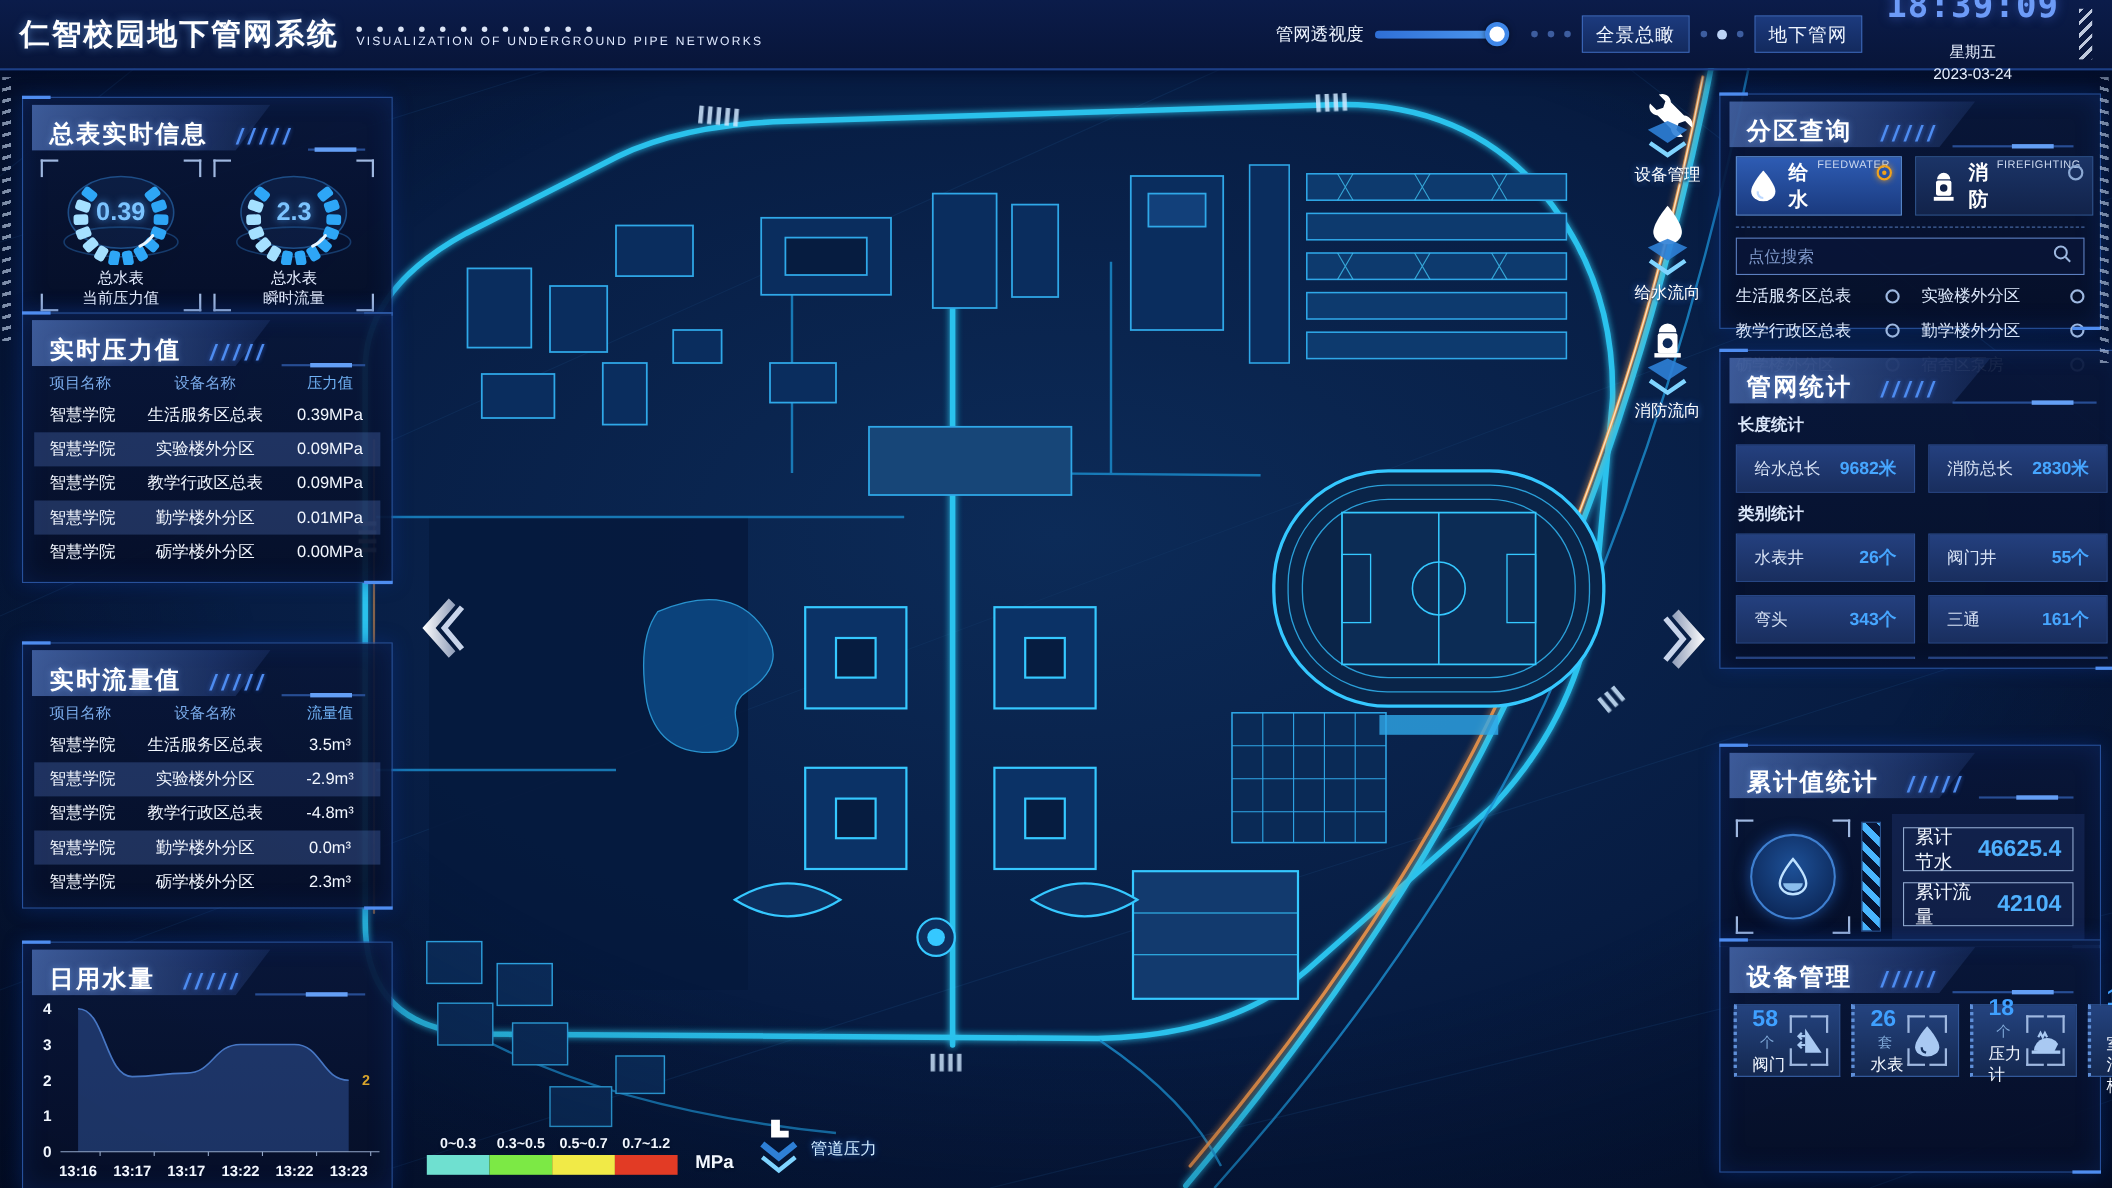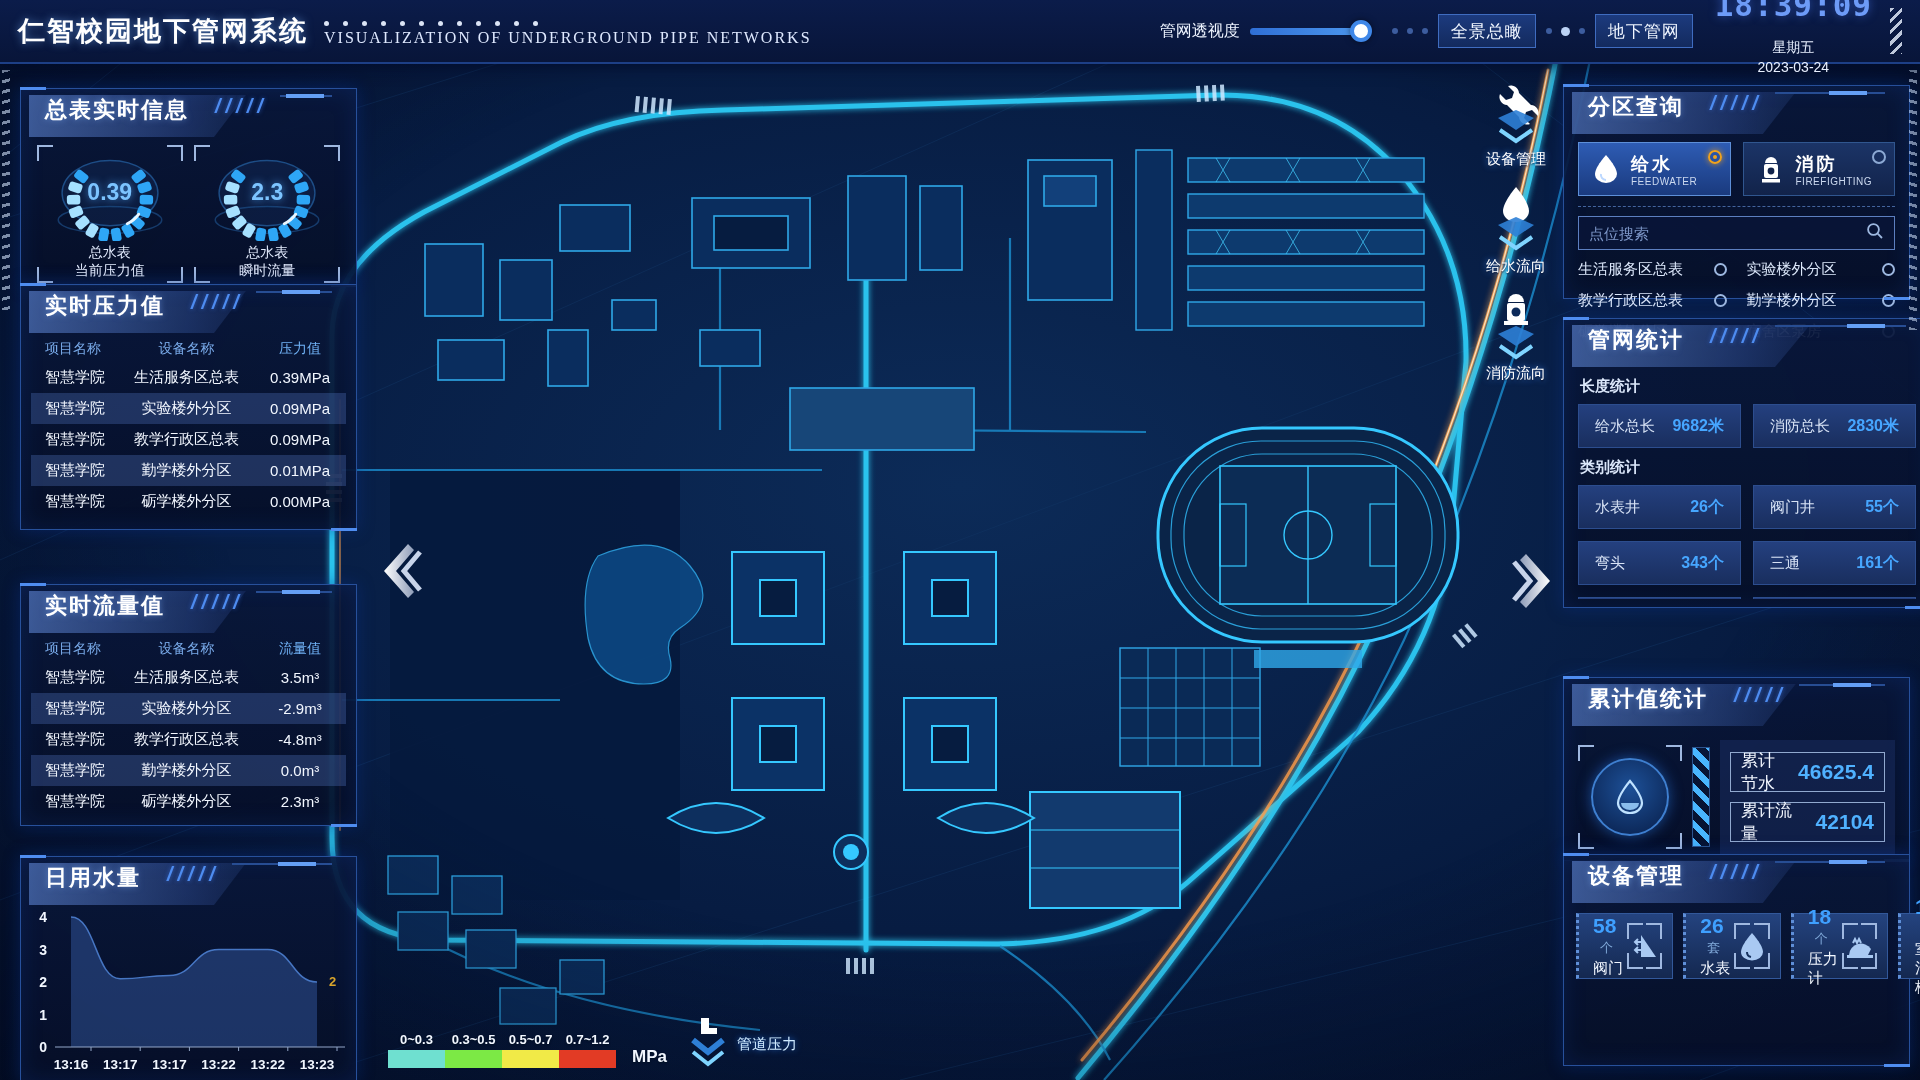--- a/index.html
+++ b/index.html
@@ -16,21 +16,21 @@
   
   .header { position:absolute; top:0; left:0; width:1920px; height:64px;
     background:linear-gradient(180deg,#0b1c4a 0%,#081539 100%);
     border-bottom:2px solid #1d3f86; display:flex; align-items:center; padding:0 18px; z-index:40;
     box-shadow:0 2px 14px rgba(0,10,40,.8);justify-content:flex-end; }
   .app-title { font-size:27px; font-weight:bold; letter-spacing:2px; color:#ffffff;
     text-shadow:0 0 8px rgba(120,180,255,.6); white-space:nowrap; }
   .subtitle-block { margin-left:16px; display:flex; flex-direction:column; gap:3px; margin-top:6px; }
   .dots-row { display:flex; gap:14px; }
   .dots-row i { width:5px; height:5px; border-radius:50%; background:#e7efff; opacity:.95; }
-  .app-subtitle { font-size:16px; letter-spacing:2px; color:#dfe9ff; white-space:nowrap;font-family:Liberation Serif, serif; }
+  .app-subtitle { font-size:11px; letter-spacing:2px; color:#dfe9ff; white-space:nowrap; }
   .hd-spacer { flex:1; }
   .slider-group { display:flex; align-items:center; gap:10px; margin-right:14px; }
   .slider-label { font-size:16px; color:#eef4ff; white-space:nowrap; }
   .slider-track { position:relative; width:118px; height:7px; border-radius:4px; background:#14306b;
     cursor:pointer; }
   .slider-fill { position:absolute; left:0; top:0; height:7px; width:100%; border-radius:4px;
     background:linear-gradient(90deg,#2f6fd6,#4e9af0); }
   .slider-thumb { position:absolute; right:-4px; top:50%; transform:translateY(-50%);
     width:22px; height:22px; border-radius:50%; background:#ffffff; border:4px solid #3f87e8;
     box-shadow:0 0 6px rgba(0,0,0,.5); }
@@ -49,21 +49,21 @@
   .hazard { width:12px; height:46px; margin-left:8px;
     background:repeating-linear-gradient(135deg,#dfe8f8 0 3px,transparent 3px 8px); opacity:.85; }
 
   
   .panel { position:absolute; background:linear-gradient(180deg,rgba(9,23,58,.93),rgba(6,15,40,.93));
     border:1px solid #27509b; box-shadow:0 0 16px rgba(10,50,140,.45), inset 0 0 22px rgba(20,70,170,.22);
     z-index:30; }
   .panel::before, .panel::after { content:''; position:absolute; width:26px; height:3px; background:#4f8df0; }
   .panel::before { top:-2px; left:-1px; }
   .panel::after  { bottom:-2px; right:-1px; }
-  .p-title { position:relative; height:42px; display:flex; align-items:flex-start; padding:0 16px; margin:6px 8px 0 8px; }
+  .p-title { position:relative; height:42px; display:flex; align-items:flex-end; padding:0 16px; margin:6px 8px 0 8px; }
   .p-title-bg { position:absolute; inset:0; background:linear-gradient(100deg,rgba(96,136,214,.60),rgba(58,92,168,.38) 50%,rgba(20,40,90,0) 82%);
     clip-path:polygon(0 0,68% 0,58% 100%,0 100%); }
   .p-title-txt { position:relative; font-size:22px; font-weight:bold; color:#ffffff; letter-spacing:2px;
     text-shadow:0 0 6px rgba(130,180,255,.5); white-space:nowrap; }
   .p-slashes { position:relative; margin-left:26px; font-size:20px; font-weight:bold; font-style:italic;
     color:#4e8cf0; letter-spacing:5px; text-shadow:0 0 4px rgba(60,120,240,.6); }
   .p-line { position:relative; flex:1; height:2px; background:#274d93; margin-left:12px; }
   .p-line::after { content:''; position:absolute; right:16%; top:-1px; width:38px; height:4px; background:#649ff5; }
 
   
@@ -104,21 +104,21 @@
 
   
   #daily-chart { display:block; margin:0 4px; }
 
   
   .tab-row { display:flex; gap:12px; padding:8px 14px 0 14px; }
   .zone-tab { position:relative; flex:1; height:54px; display:flex; align-items:center; padding:0 10px;
     background:linear-gradient(180deg,#1b3467,#12234a); border:1px solid #30568f; cursor:pointer; }
   .zone-tab.selected { background:linear-gradient(180deg,#2e5cb4,#1a3a7e); border-color:#5d8fd8; }
   .zone-tab .ticon { width:34px; height:34px; display:flex; align-items:center; justify-content:center; }
-  .zone-tab .tmain { margin-left:8px; display:flex; flex-direction:column; }
+  .zone-tab .tmain { margin-left:8px; display:flex; flex-direction:row; }
   .zone-tab .tlabel { font-size:18px; font-weight:bold; color:#ffffff; letter-spacing:3px; }
   .zone-tab .tsub { font-size:10px; color:#ccd9ef; letter-spacing:.5px; }
   .zone-radio { position:absolute; top:7px; right:8px; width:14px; height:14px; border-radius:50%;
     border:2px solid #8ca9d4; }
   .zone-tab.selected .zone-radio { border-color:#f0a21c; box-shadow:0 0 6px rgba(240,160,30,.8); }
   .zone-tab.selected .zone-radio::after { content:''; position:absolute; inset:3px; border-radius:50%; background:#f0a21c; }
   .dash-div { margin:10px 14px 0 14px; border-top:1px dashed #44659f; }
   .zone-search { margin:9px 14px 0 14px; height:34px; border:1px solid #5c7fc0; display:flex; align-items:center;
     background:rgba(10,24,60,.6); padding:0 10px; }
   .zone-search input { flex:1; background:transparent; border:none; outline:none; color:#cfe0f8; font-size:15px;

